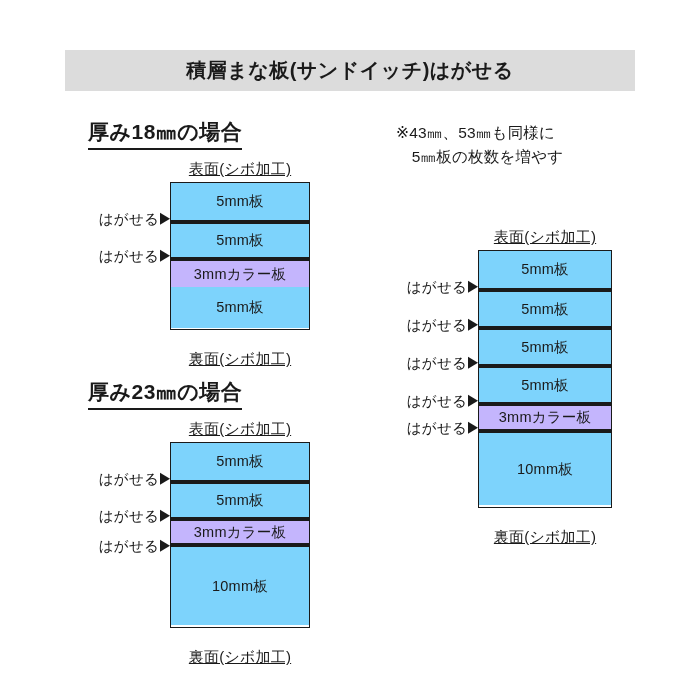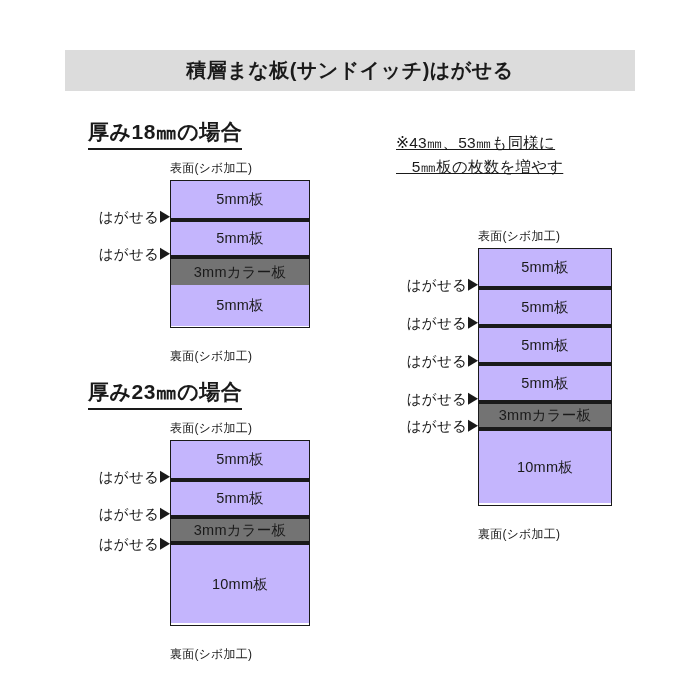--- a/index.html
+++ b/index.html
@@ -46,33 +46,34 @@
     letter-spacing: 0.5px;
     white-space: nowrap;
     display: inline-block;
     border-bottom: 2px solid #1a1a1a;
     padding-bottom: 2px;
   }
   .section-note {
     font-size: 15.5px;
     line-height: 1.55;
     white-space: pre;
-    margin-top: 13px;
-    letter-spacing: 0.2px;
+    margin-top: 3px;
+    letter-spacing: 0.2px;
+  }
+
+  
+  .diagram {
+    position: absolute;
+  }
+  .face-label {
+    font-size: 15px;
+    text-align: center;
+    letter-spacing: 0.2px;
+    white-space: nowrap;
     text-decoration: underline;
-  }
-
-  
-  .diagram {
-    position: absolute;
-  }
-  .face-label {
-    font-size: 12px;
-    letter-spacing: 0.2px;
-    white-space: nowrap;
   }
   .face-label.top { margin-bottom: 3px; }
   .face-label.bottom { margin-top: 20px; }
 
   .stack-row {
     display: flex;
     align-items: stretch;
   }
   .tags-col {
     position: relative;
@@ -84,24 +85,24 @@
     border: 1.5px solid #1a1a1a;
     background: #ffffff;
     box-sizing: border-box;
   }
   .layer {
     position: relative;
     display: flex;
     align-items: center;
     justify-content: center;
     box-sizing: border-box;
+    background: #7dd3fc;
+  }
+  .layer.color-layer {
     background: #c4b5fd;
-  }
-  .layer.color-layer {
-    background: #737373;
     text-align: right;
   }
   .layer.sep-top {
     border-top: 4px solid #1a1a1a;
   }
   .layer-label {
     font-size: 14.5px;
     letter-spacing: 0.2px;
     white-space: nowrap;
   }

